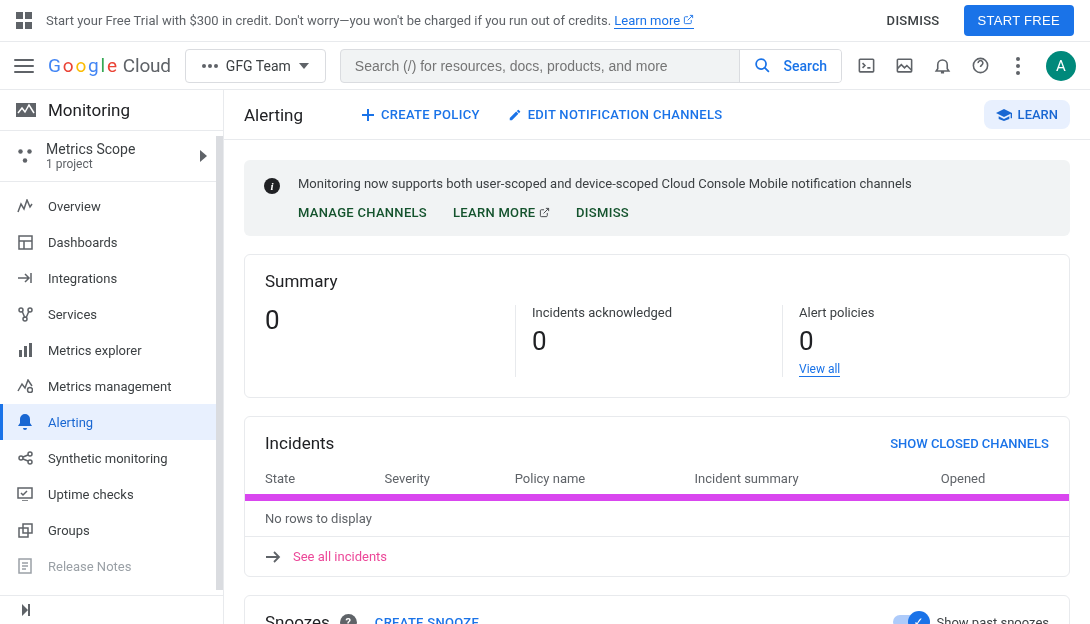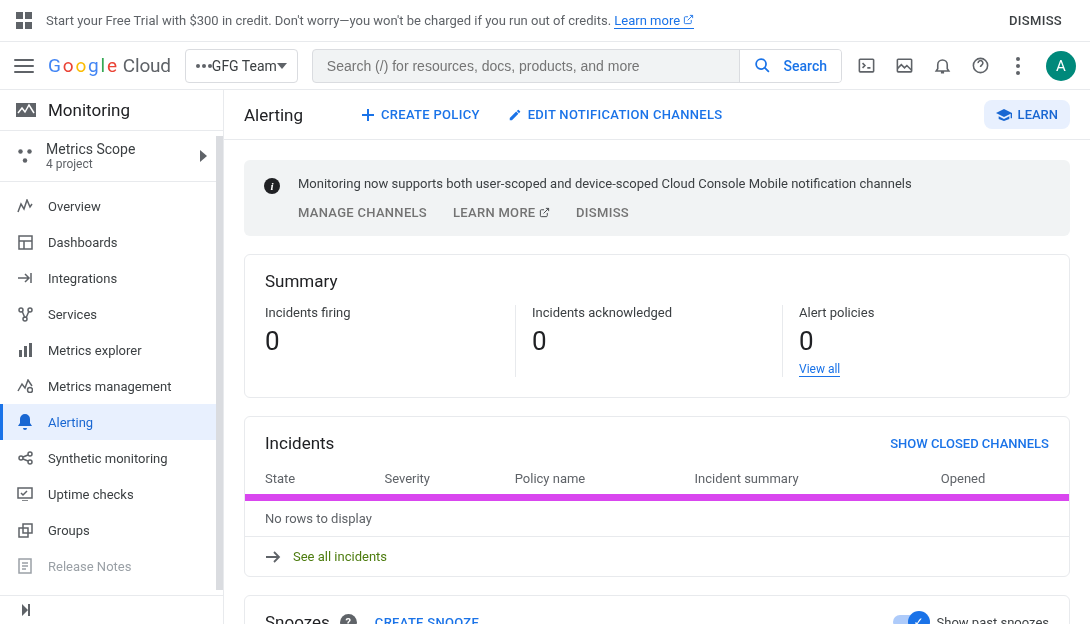--- a/index.html
+++ b/index.html
@@ -13,21 +13,21 @@
 .promo-bar .dismiss { font-weight: 500; color: #3c4043; letter-spacing: .3px; cursor: pointer; margin-right: 12px; }
 .btn-primary { background: #1a73e8; color: #fff; border: none; padding: 8px 14px; border-radius: 4px; font-weight: 500; font-size: 13px; letter-spacing: .3px; cursor: pointer; }
 
 .top-bar { height: 48px; border-bottom: 1px solid #e8eaed; display: flex; align-items: center; padding: 0 14px; gap: 14px; }
 .hamburger { width: 20px; height: 14px; display: flex; flex-direction: column; justify-content: space-between; cursor: pointer; }
 .hamburger span { height: 2px; background: #5f6368; border-radius: 1px; }
 .logo { display: flex; align-items: center; font-size: 19px; color: #5f6368; gap: 2px; letter-spacing: -.2px; }
 .logo .g1 { color: #4285f4; } .logo .g2 { color: #ea4335; } .logo .g3 { color: #fbbc04; }
 .logo .g4 { color: #4285f4; } .logo .g5 { color: #34a853; } .logo .g6 { color: #ea4335; }
 .logo .cloud { font-weight: 400; color: #5f6368; margin-left: 4px; }
-.proj-sel { border: 1px solid #dadce0; border-radius: 4px; height: 34px; padding: 0 10px; display: flex; align-items: center; gap: 0; cursor: pointer; font-size: 14px; color: #3c4043; }
+.proj-sel { border: 1px solid #dadce0; border-radius: 4px; height: 34px; padding: 0 16px; display: flex; align-items: center; gap: 8px; cursor: pointer; font-size: 14px; color: #3c4043; }
 .proj-sel .dots { display: inline-flex; gap: 2px; }
 .proj-sel .dots i { width: 4px; height: 4px; background: #5f6368; border-radius: 50%; display: inline-block; }
 .search-wrap { flex: 1; display: flex; border: 1px solid #dadce0; border-radius: 4px; height: 34px; background: #f1f3f4; overflow: hidden; }
 .search-wrap input { flex: 1; border: none; background: transparent; padding: 0 14px; font-size: 14px; color: #3c4043; outline: none; }
 .search-wrap .sbtn { background: #fff; border-left: 1px solid #dadce0; padding: 0 14px; display: flex; align-items: center; gap: 13px; color: #1a73e8; font-weight: 500; cursor: pointer; font-size: 14px; }
 .top-icons { display: flex; gap: 18px; align-items: center; }
 .top-icons .ico { width: 20px; height: 20px; color: #5f6368; cursor: pointer; display: flex; align-items: center; justify-content: center; }
 .avatar { width: 30px; height: 30px; border-radius: 50%; background: #00897b; color: #fff; display: flex; align-items: center; justify-content: center; font-size: 15px; cursor: pointer; }
 
 .layout { display: flex; height: calc(624px - 42px - 48px); }
@@ -49,39 +49,39 @@
 .main-head { display: flex; align-items: center; padding: 10px 20px; gap: 28px; position: relative; border-bottom: 1px solid #e8eaed; }
 .main-head h1 { font-size: 17px; font-weight: 400; color: #202124; margin-right: 30px; }
 .link-btn { color: #1a73e8; font-weight: 500; font-size: 13px; letter-spacing: .3px; display: flex; align-items: center; gap: 6px; cursor: pointer; }
 .learn-btn { margin-left: auto; background: #e8f0fe; color: #1967d2; padding: 7px 12px; border-radius: 8px; display: flex; align-items: center; gap: 6px; font-weight: 500; cursor: pointer; font-size: 13px; }
 
 .content { padding: 20px; display: flex; flex-direction: column; gap: 18px; }
 .banner { background: #f1f3f4; border-radius: 6px; padding: 16px 20px; display: flex; gap: 18px; }
 .banner .info-ico { width: 16px; height: 16px; border-radius: 50%; background: #202124; color: #fff; display: flex; align-items: center; justify-content: center; font-size: 11px; font-weight: bold; margin-top: 2px; flex-shrink: 0; font-style: italic; font-family: serif; }
 .banner-body .msg { color: #3c4043; font-size: 13px; margin-bottom: 14px; }
 .banner-actions { display: flex; gap: 26px; }
-.banner-actions span { font-weight: 500; font-size: 13px; letter-spacing: .3px; color: #737373; cursor: pointer; }
+.banner-actions span { font-weight: 500; font-size: 13px; letter-spacing: .3px; color: #14532d; cursor: pointer; }
 
 .card { border: 1px solid #e8eaed; border-radius: 6px; background: #fff; }
 .card .chead { padding: 16px 20px 0; }
 .card h2 { font-size: 17px; font-weight: 400; color: #202124; }
 .summary-body { display: flex; padding: 14px 20px 20px; }
 .summary-body .col { flex: 1; border-left: 1px solid #e8eaed; padding-left: 16px; }
 .summary-body .col:first-child { border-left: none; padding-left: 0; }
 .summary-body .lab { font-size: 13px; color: #3c4043; margin-bottom: 6px; }
 .summary-body .val { font-size: 26px; color: #202124; }
 .summary-body .link { color: #1a73e8; font-size: 12px; border-bottom: 1px solid #1a73e8; cursor: pointer; display: inline-block; margin-top: 6px; }
 
 .inc-head { display: flex; justify-content: space-between; align-items: center; padding: 16px 20px 10px; }
 .inc-head .show-closed { color: #1a73e8; font-weight: 500; font-size: 13px; cursor: pointer; }
 table { width: 100%; border-collapse: collapse; font-size: 13px; }
 thead th { text-align: left; font-weight: 400; color: #5f6368; padding: 8px 20px 8px 0; border-bottom: 7px solid #d946ef; }
 thead th:first-child { padding-left: 20px; }
 .empty-row td { padding: 10px 20px; color: #5f6368; border-bottom: 1px solid #e8eaed; }
-.see-all { padding: 12px 20px; display: flex; align-items: center; gap: 12px; color: #4d7c0f; cursor: pointer; font-size: 13px; }
+.see-all { padding: 12px 20px; display: flex; align-items: center; gap: 12px; color: #ec4899; cursor: pointer; font-size: 13px; }
 
 .snooze-head { display: flex; align-items: center; padding: 16px 20px 10px; gap: 10px; }
 .snooze-head h2 { font-size: 17px; font-weight: 400; }
 .snooze-head .help { width: 17px; height: 17px; border-radius: 50%; background: #5f6368; color: #fff; display: flex; align-items: center; justify-content: center; font-size: 11px; font-weight: bold; }
 .snooze-head .create { color: #1a73e8; font-weight: 500; font-size: 13px; margin-left: 8px; cursor: pointer; letter-spacing: .3px; }
 .snooze-head .spacer { flex: 1; }
 .toggle { width: 34px; height: 14px; background: #aecbfa; border-radius: 8px; position: relative; cursor: pointer; }
 .toggle .knob { position: absolute; right: -3px; top: -4px; width: 22px; height: 22px; border-radius: 50%; background: #1a73e8; display: flex; align-items: center; justify-content: center; color: #fff; font-size: 12px; }
 .snooze-head .past { font-size: 13px; color: #3c4043; }
 
@@ -96,20 +96,21 @@
       <span></span>
       <span></span>
       <span></span>
     </div>
   <div class="txt">
     <span>Start your Free Trial with $300 in credit. Don't worry—you won't be charged if you run out of credits. </span><a href="#"><span>Learn more</span> <svg width="11" height="11" viewBox="0 0 24 24" style="display:inline" fill="none" stroke="#1a73e8" stroke-width="2">
           <path d="M18 13v6a2 2 0 01-2 2H5a2 2 0 01-2-2V8a2 2 0 012-2h6M15 3h6v6M10 14L21 3"></path>
         </svg></a>
   </div>
   <div class="dismiss">DISMISS</div>
+  <button class="btn-primary">START FREE</button>
 </div>
 
 <div class="top-bar">
   <div class="hamburger">
       <span></span>
       <span></span>
       <span></span>
     </div>
   <div class="logo">
     <span class="g1">G</span>
@@ -188,21 +189,21 @@
     </div>
     <div class="sb-scope">
       <div style="display:flex;gap:12px;align-items:center">
         <svg width="18" height="18" viewBox="0 0 24 24" fill="#5f6368">
             <circle cx="6" cy="6" r="3"></circle>
             <circle cx="18" cy="6" r="3"></circle>
             <circle cx="12" cy="18" r="3"></circle>
           </svg>
         <div>
           <div class="t1">Metrics Scope</div>
-          <div class="t2">4 project</div>
+          <div class="t2">1 project</div>
         </div>
       </div>
       <svg width="7" height="12" viewBox="0 0 7 12" fill="#5f6368">
           <path d="M0 0l7 6-7 6z"></path>
         </svg>
     </div>
     <div class="sb-items">
       <div class="sb-item">
           <span class="ico">
             <svg width="16" height="14" viewBox="0 0 16 14" fill="none" stroke="#5f6368" stroke-width="1.5">
@@ -351,21 +352,20 @@
           </div>
         </div>
       </div>
 
       <div class="card">
         <div class="chead">
             <h2>Summary</h2>
           </div>
         <div class="summary-body">
           <div class="col">
-            <div class="lab">Incidents firing</div>
             <div class="val">0</div>
           </div>
           <div class="col">
             <div class="lab">Incidents acknowledged</div>
             <div class="val">0</div>
           </div>
           <div class="col">
             <div class="lab">Alert policies</div>
             <div class="val">0</div>
             <span class="link">View all</span>

